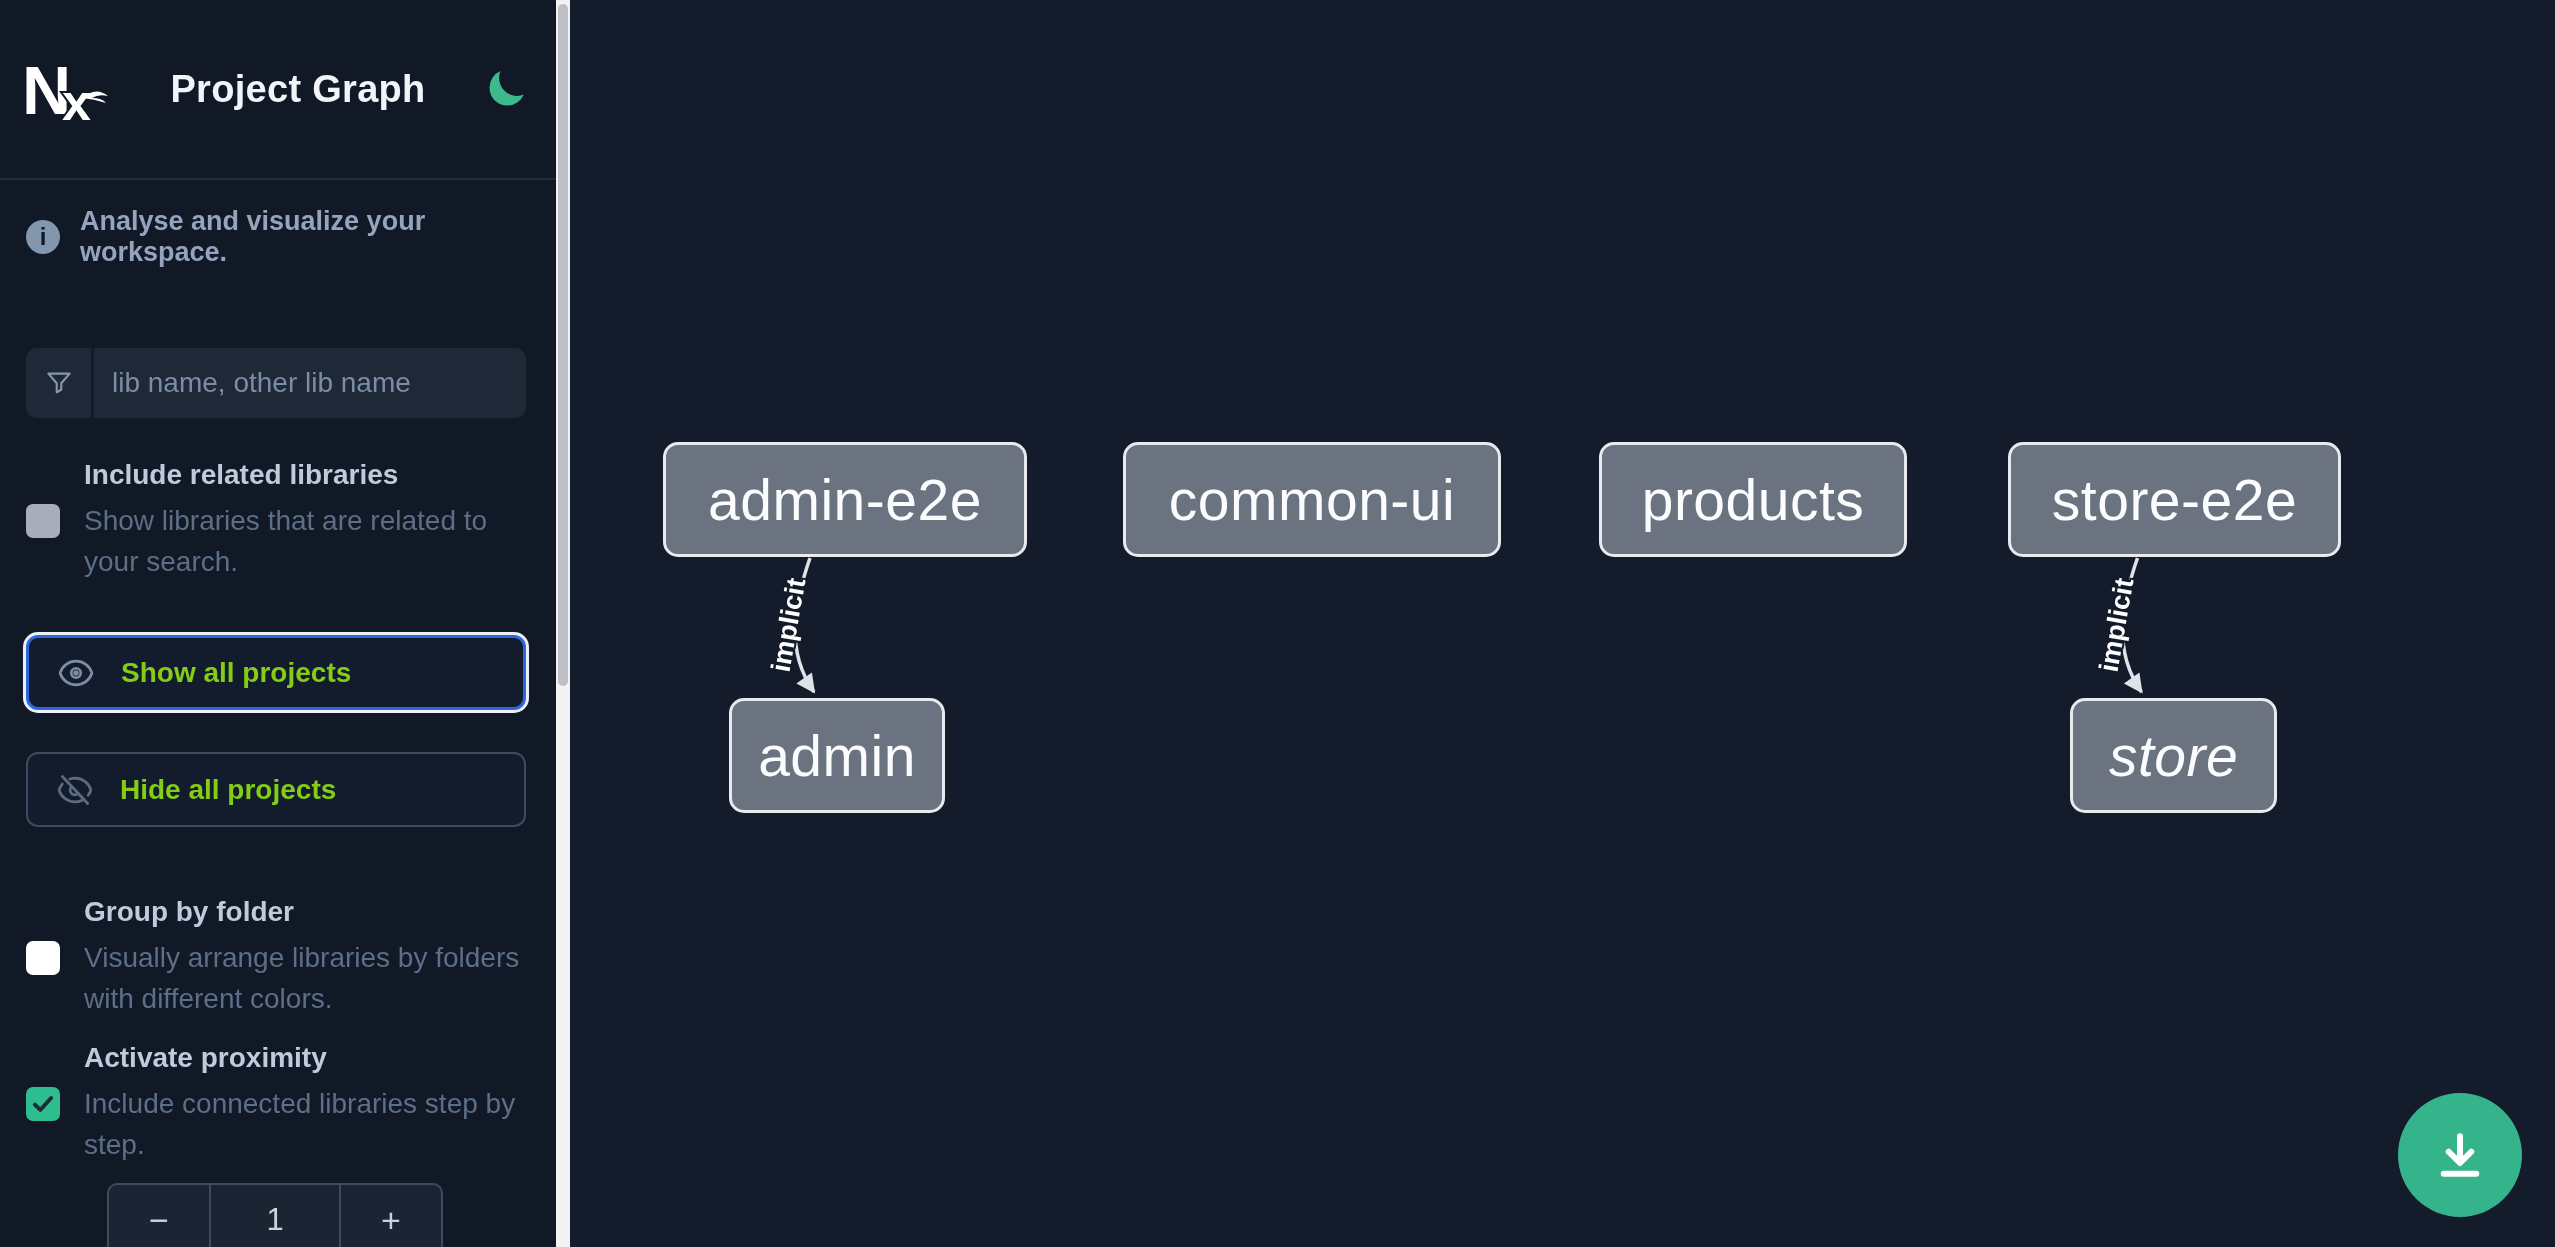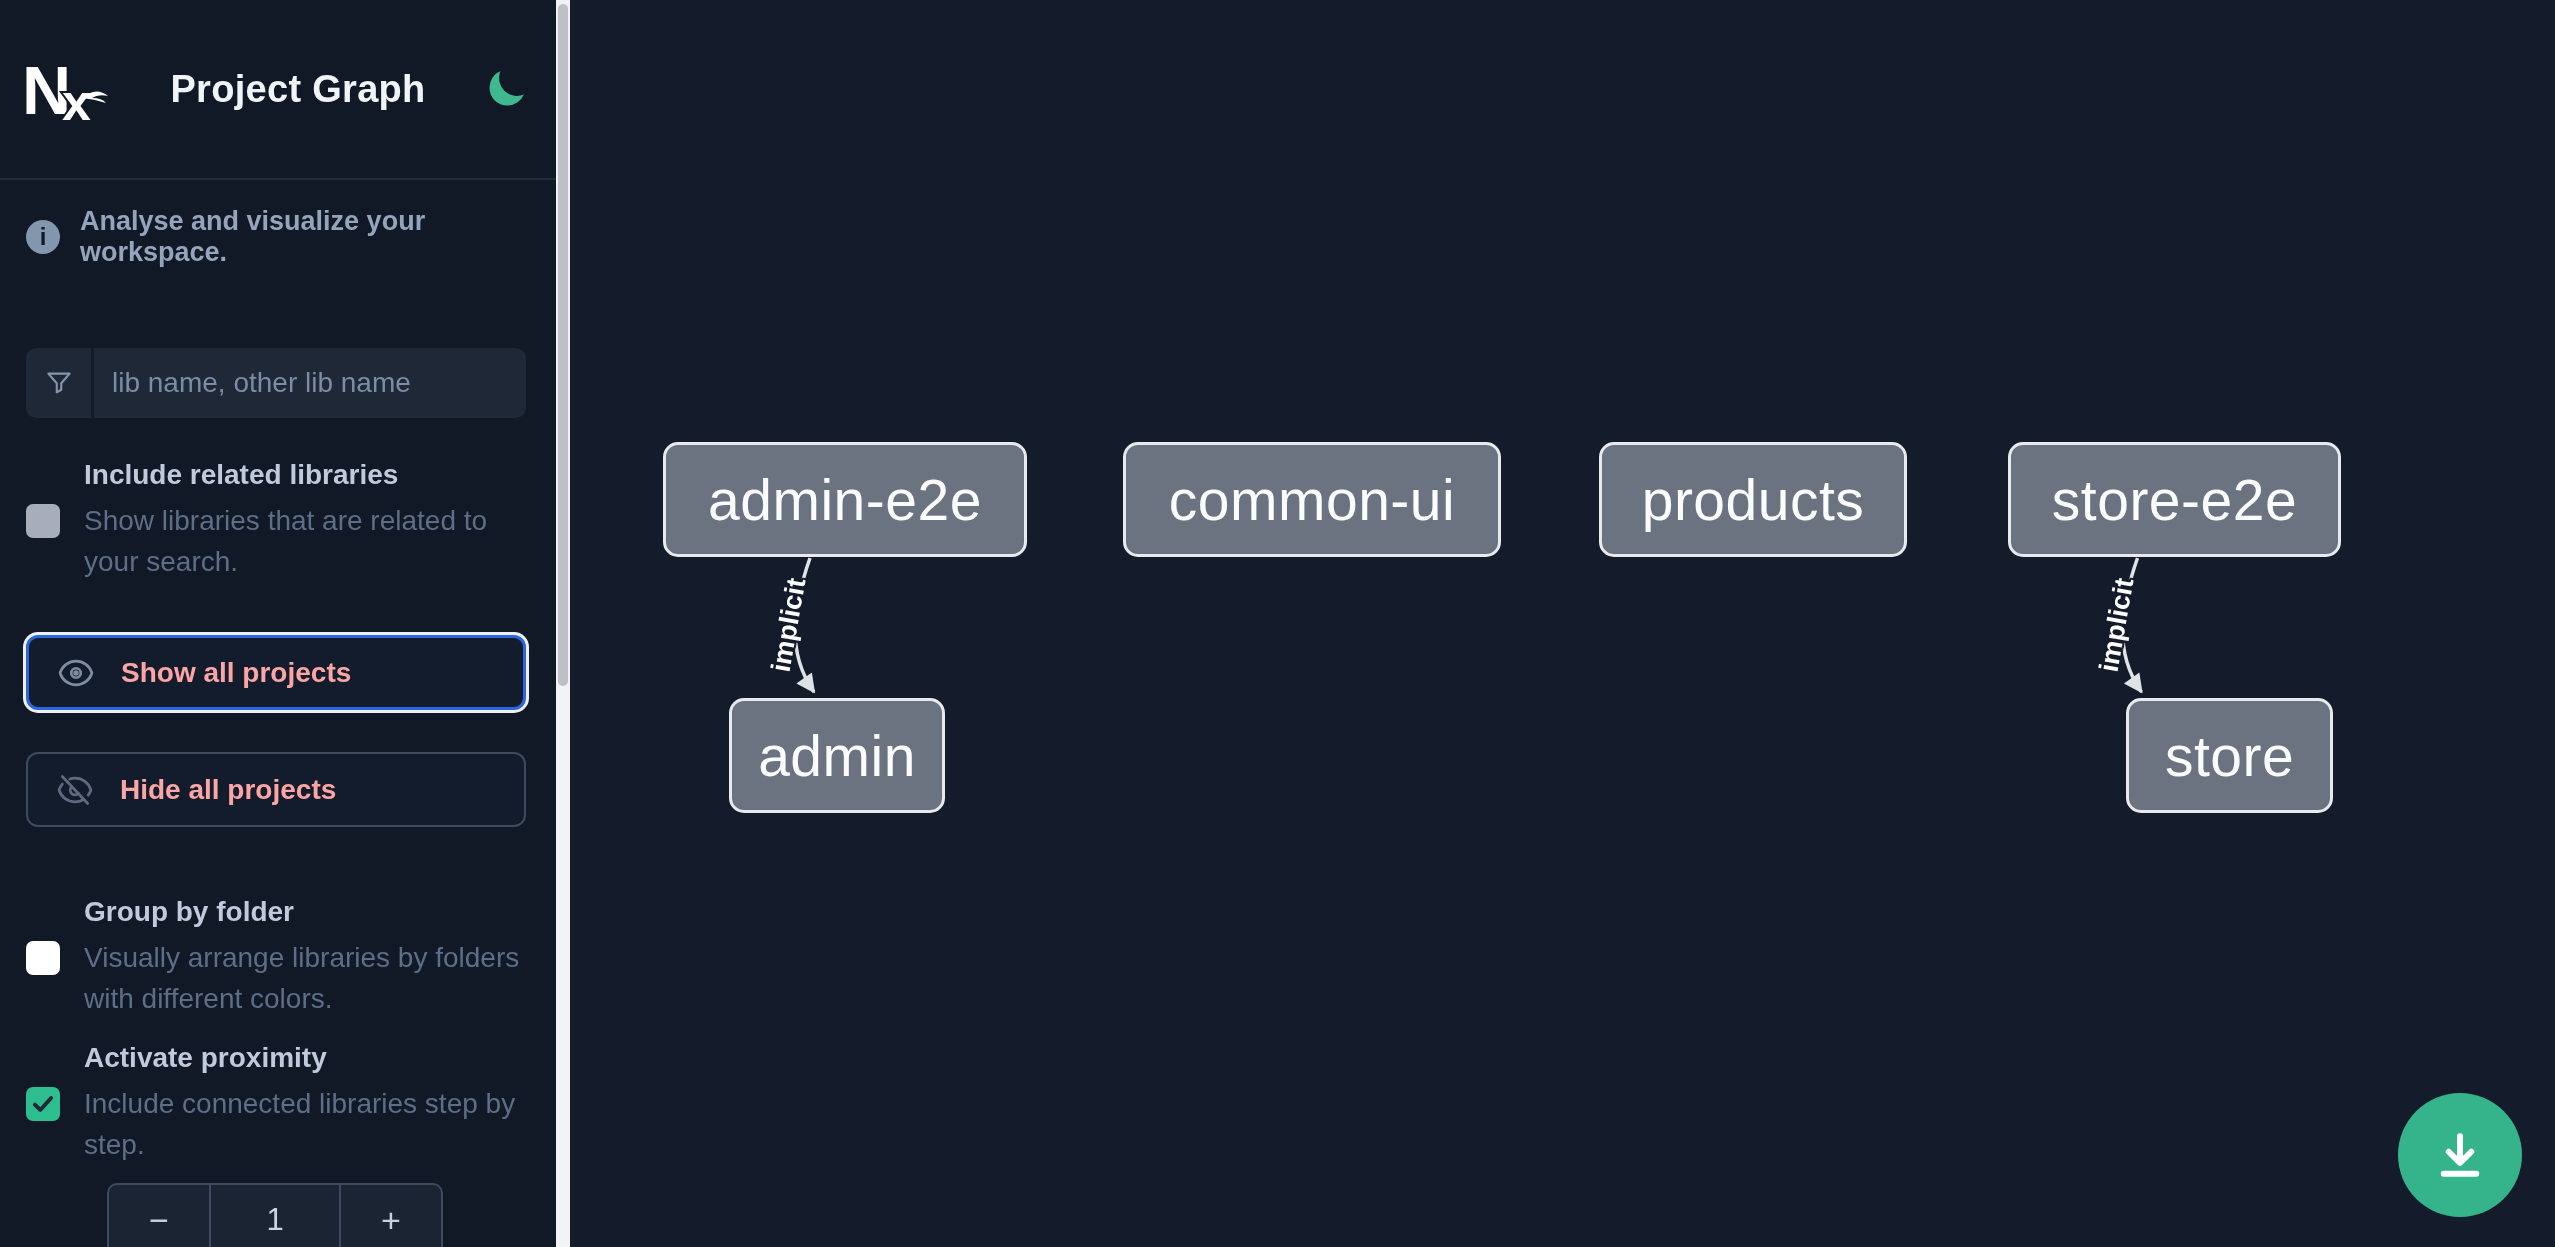--- a/index.html
+++ b/index.html
@@ -61,21 +61,21 @@
   .opt-label { font-size: 28px; font-weight: 600; color: #bfcbdc; line-height: 38px; display: block; }
   .opt-desc { font-size: 28px; font-weight: 400; color: #5c6e88; line-height: 41px; margin-top: 6px; max-width: 445px; display: block; }
   .opt.gap-lg { margin-top: 66px; }
   .opt.gap-md { margin-top: 20px; }
 
   .btn {
     margin: 53px 26px 0; width: 500px; height: 75px;
     display: flex; align-items: center; gap: 26px; padding: 0 28px;
     border-radius: 12px; background: #121c2c; cursor: pointer;
     font-family: "Liberation Sans", sans-serif;
-    font-size: 28px; font-weight: 600; color: #fca5a5;
+    font-size: 28px; font-weight: 600; color: #84cc16;
   }
   .btn .bicon { width: 38px; height: 38px; flex: none; color: #7e8da4; }
   .btn .bicon svg { width: 38px; height: 38px; display: block; }
   .btn.primary-focus { border: 3px solid #2d66dd; box-shadow: 0 0 0 3px #edf1f7; }
   .btn.secondary { margin-top: 42px; border: 2px solid #3d4a60; }
   .btn.secondary .bicon { color: #5d6b82; }
 
   .stepper {
     margin: 18px 0 0 107px; width: 336px; height: 74px;
     border: 2px solid #3d4a60; border-radius: 10px;
@@ -243,16 +243,16 @@
         <path d="M5.5 19.5h13"></path>
       </svg>
     </button>
   <span class="edge-label" style="left: 219px; top: 625px;">implicit</span>
       <span class="edge-label" style="left: 1546.5px; top: 625px;">implicit</span>
       <div class="node" style="left: 93px; top: 442px; width: 364px; height: 115px;">admin-e2e</div>
       <div class="node" style="left: 553px; top: 442px; width: 378px; height: 115px;">common-ui</div>
       <div class="node" style="left: 1029px; top: 442px; width: 308px; height: 115px;">products</div>
       <div class="node" style="left: 1438px; top: 442px; width: 333px; height: 115px;">store-e2e</div>
       <div class="node" style="left: 159px; top: 698px; width: 216px; height: 115px;">admin</div>
-      <div class="node" style="left: 1556px; top: 698px; width: 207px; height: 115px;">store</div>
+      <div class="node" style="left: 1500px; top: 698px; width: 207px; height: 115px; font-style: italic;">store</div>
     </main>
 
 </div>
 
 </body></html>

